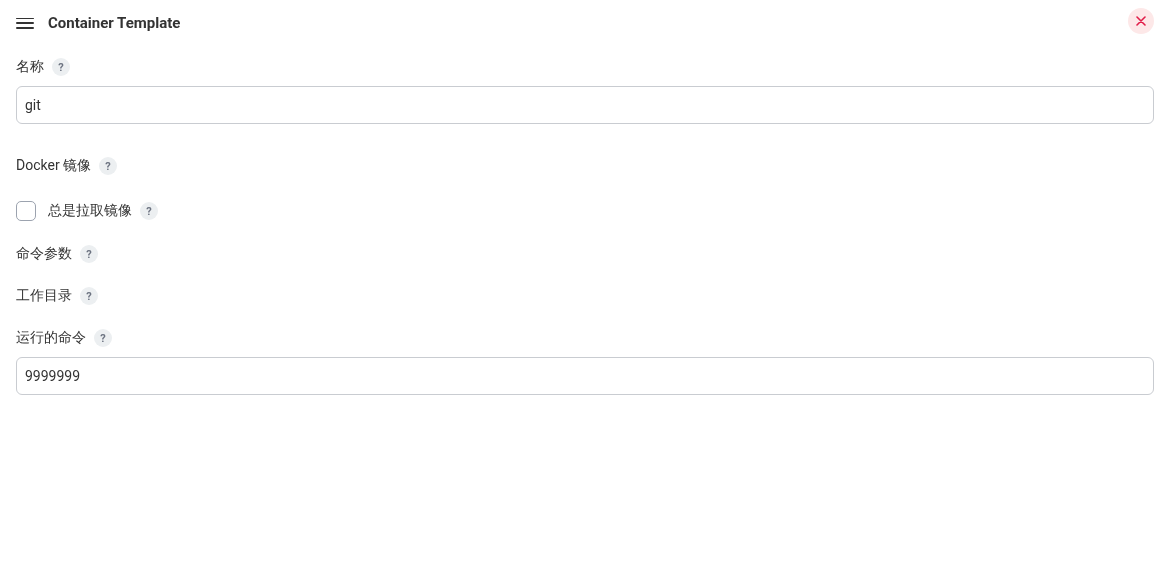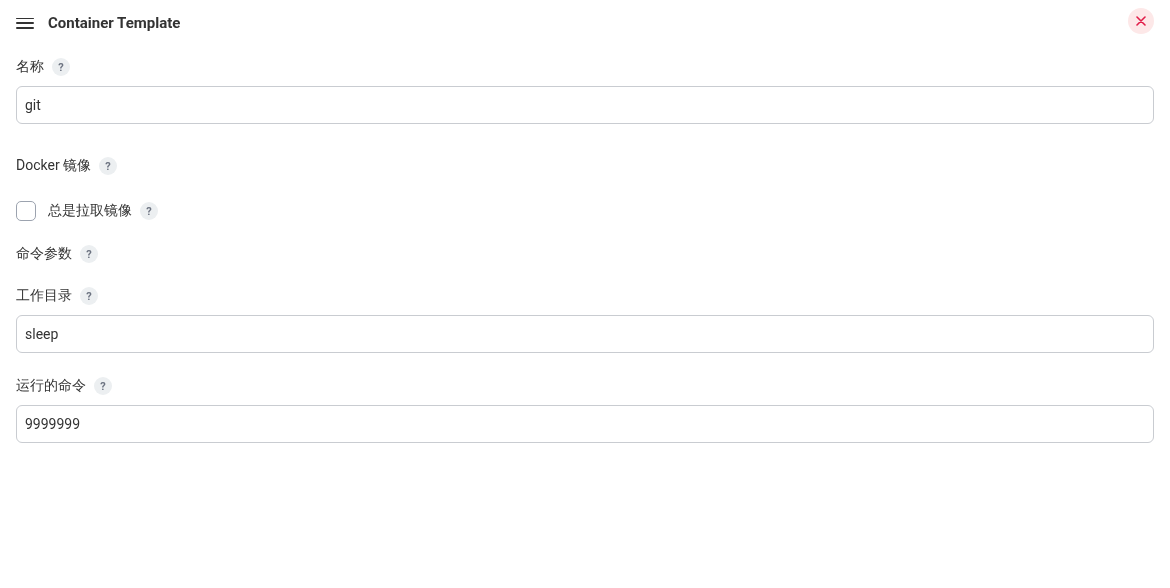--- a/index.html
+++ b/index.html
@@ -64,21 +64,20 @@
       <span>命令参数</span>
       <span class="help-icon">?</span>
     </div>
   </div>
 
   <div class="field" style="margin-top:24px">
     <div class="field-label">
       <span>工作目录</span>
       <span class="help-icon">?</span>
     </div>
-    <input class="text-input" type="text" value="sleep" style="">
   </div>
 
   <div class="field" style="margin-top:24px">
     <div class="field-label">
       <span>运行的命令</span>
       <span class="help-icon">?</span>
     </div>
     <input class="text-input" type="text" value="9999999" style="">
   </div>
 

